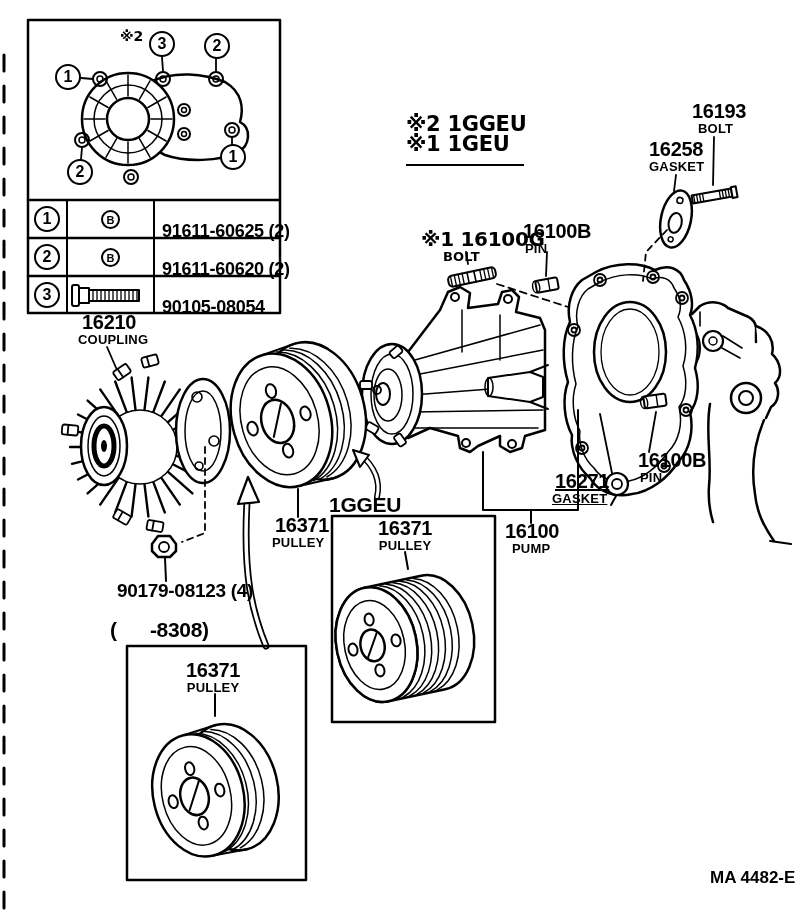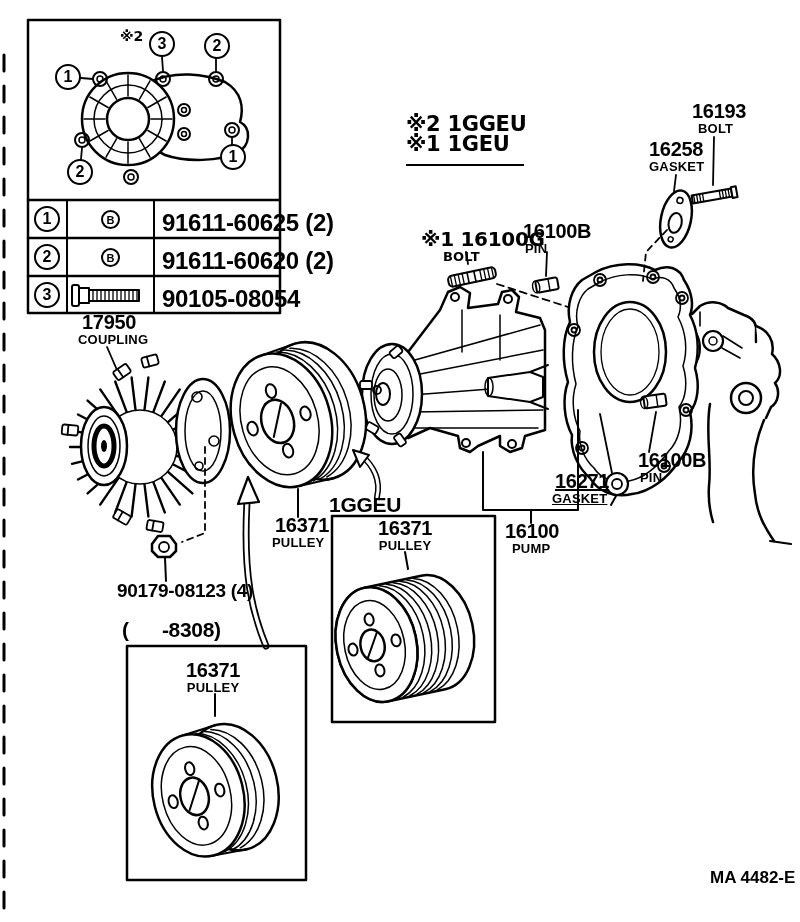--- a/index.html
+++ b/index.html
@@ -11,21 +11,21 @@
   .txt .nm{font-size:13px;display:block;letter-spacing:0.2px;}
   .jp{font-family:"DejaVu Sans","Liberation Sans",sans-serif;}
   .note{font-size:21px;}
   .u{border-bottom:2.5px solid #000;padding-right:14px;padding-bottom:9px;}
   .co{position:absolute;z-index:2;width:22px;height:22px;border:2.5px solid #000;border-radius:50%;
       background:#fff;display:flex;align-items:center;justify-content:center;
       font-size:16px;font-weight:bold;}
   .cb{position:absolute;z-index:2;width:15px;height:15px;border:2px solid #000;border-radius:50%;
       background:#fff;display:flex;align-items:center;justify-content:center;
       font-size:11px;font-weight:bold;}
-  .part{position:absolute;z-index:2;font-weight:bold;font-size:24px;letter-spacing:-0.3px;white-space:nowrap;}
+  .part{position:absolute;z-index:2;font-weight:bold;font-size:18px;letter-spacing:-0.3px;white-space:nowrap;margin-top:12px;}
   .mark{position:absolute;z-index:2;font-weight:bold;font-size:14px;}
   .footer{position:absolute;z-index:2;font-weight:bold;font-size:17px;letter-spacing:0;}
   .ctr{text-align:center;}
 </style>
 </head>
 <body>
 
 <div id="stage">
 
 <svg id="art" width="800" height="922" viewBox="0 0 800 922" xmlns="http://www.w3.org/2000/svg">
@@ -465,21 +465,21 @@
   <span class="id">※1 16100G</span>
   <span class="nm" style="margin-left:22px;">BOLT</span>
 </div>
 
 <div class="txt" style="left:523px;top:221px;">
   <span class="id">16100B</span>
   <span class="nm" style="margin-left:2px;">PIN</span>
 </div>
 
 <div class="txt" style="left:78px;top:312px;">
-  <span class="id" style="margin-left:4px;">17950</span>
+  <span class="id" style="margin-left:4px;">16210</span>
   <span class="nm">COUPLING</span>
 </div>
 
 <div class="txt" style="left:272px;top:515px;">
   <span class="id" style="margin-left:3px;">16371</span>
   <span class="nm">PULLEY</span>
 </div>
 
 <div class="txt note" style="left:329px;top:494px;">1GGEU</div>
 
@@ -498,21 +498,21 @@
   <span class="nm">GASKET</span>
 </div>
 
 <div class="txt" style="left:638px;top:450px;">
   <span class="id">16100B</span>
   <span class="nm" style="margin-left:2px;">PIN</span>
 </div>
 
 <div class="txt" style="left:117px;top:581px;font-size:19px;">90179-08123 (4)</div>
 
-<div class="txt note" style="left:122px;top:619px;white-space:pre;">(      -8308)</div>
+<div class="txt note" style="left:110px;top:619px;white-space:pre;">(      -8308)</div>
 
 <div class="txt ctr" style="left:186px;top:660px;">
   <span class="id">16371</span>
   <span class="nm">PULLEY</span>
 </div>
 
 <div class="footer" style="left:710px;top:868px;">MA 4482-E</div>
 
 </div>
 

